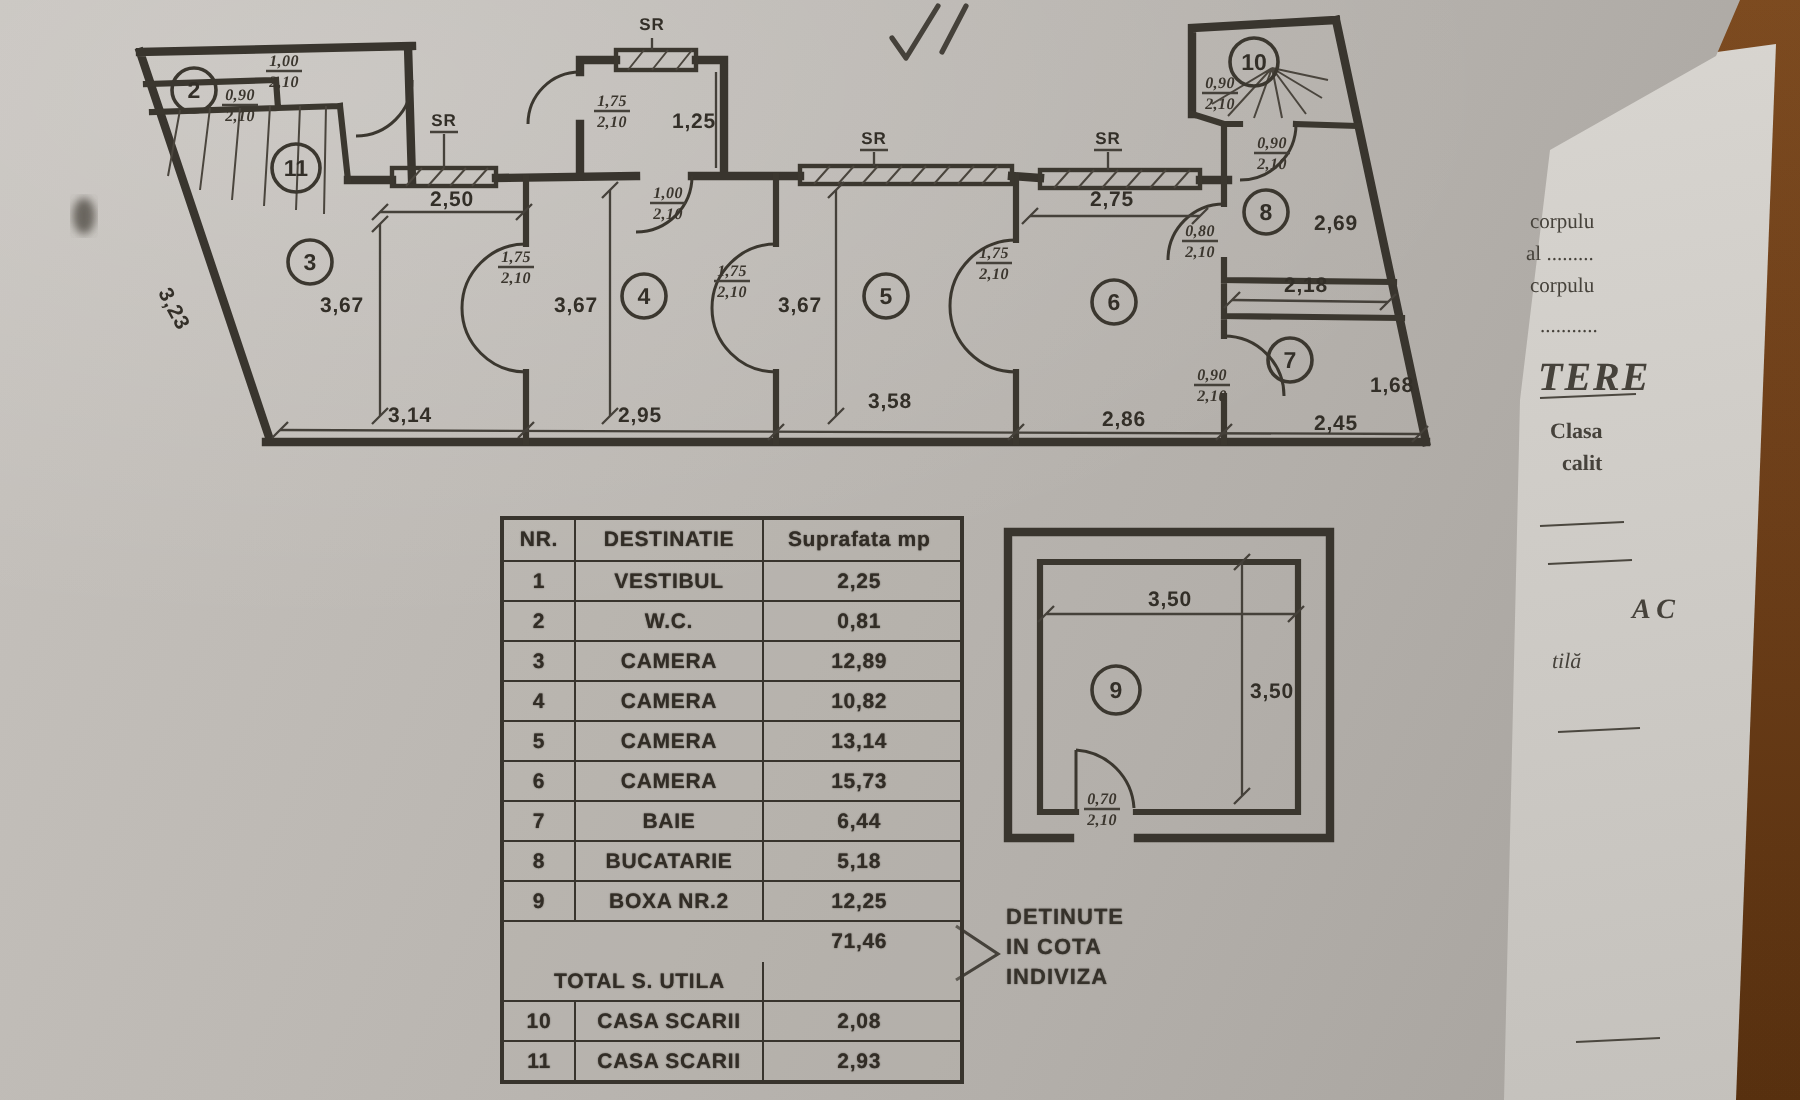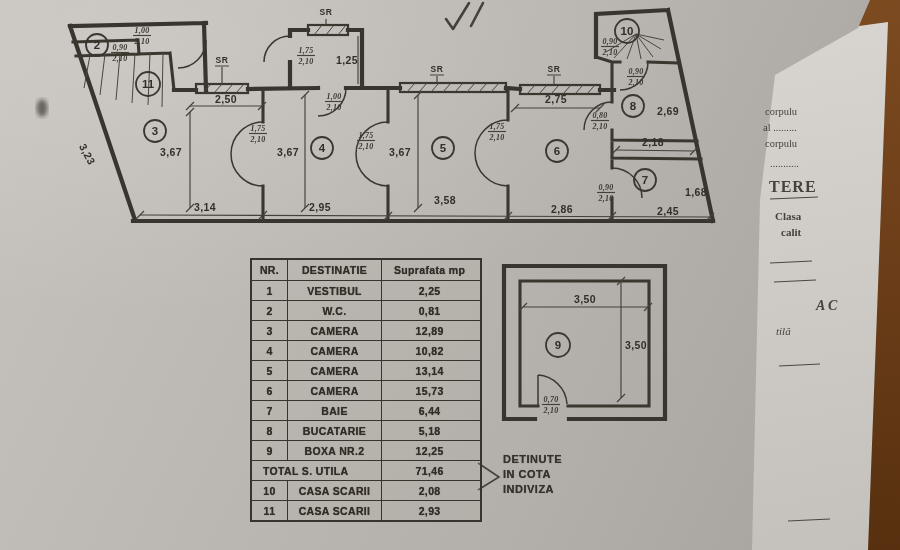--- a/index.html
+++ b/index.html
@@ -13,21 +13,21 @@
     filter:drop-shadow(3px 0 5px rgba(0,0,0,.4));}
   .paper-gray{position:absolute;inset:0;z-index:2;
     clip-path:polygon(0 0,870px 0,858px 28px,775px 75px,760px 200px,752px 550px,0 550px);
     background:
       radial-gradient(120% 90% at 18% 8%,rgba(255,255,255,.16),rgba(0,0,0,0) 55%),
       linear-gradient(115deg,#c6c2bd 0%,#bcb8b3 35%,#b3afaa 65%,#a5a19c 100%);
     filter:drop-shadow(2px 2px 4px rgba(0,0,0,.35));}
   .side-text{position:absolute;inset:0;z-index:3;pointer-events:none;}
   .side-text span{position:absolute;font-family:"Liberation Serif",serif;color:#46423b;white-space:nowrap;}
   .st-small{font-size:10.5px;}
-  .st-big{font-size:16px;font-weight:bold;letter-spacing:1px;}
+  .st-big{font-size:20px;font-style:italic;font-weight:bold;letter-spacing:1px;}
   .st-med{font-size:11px;font-weight:bold;}
   .st-ac{font-size:14px;font-style:italic;font-weight:bold;margin-left:37px;}
   .st-it{font-size:11px;font-style:italic;}
   svg.lineart{position:absolute;left:0;top:0;z-index:4;}
   .w45{stroke:#39352e;stroke-width:4.2;fill:none;stroke-linecap:square;}
   .w35{stroke:#3b372f;stroke-width:3.1;fill:none;stroke-linecap:square;}
   .w25{stroke:#3b372f;stroke-width:2.2;fill:none;}
   .thin{stroke:#45413a;stroke-width:1.15;fill:none;}
   .hatch{stroke:#4a453d;stroke-width:1;fill:none;}
   .arc{stroke:#3b372f;stroke-width:1.5;fill:none;}
@@ -40,21 +40,21 @@
   .sideline{stroke:#4b473f;stroke-width:1.1;fill:none;}
   .tbl{position:absolute;left:250px;top:258px;width:228px;z-index:5;
     border:2.4px solid #38342d;background:rgba(178,174,168,.25);}
   .trow{display:grid;grid-template-columns:36px 94px 95.2px;border-bottom:1.6px solid #38342d;}
   .trow:last-child{border-bottom:none;}
   .tcell{border-right:1.6px solid #38342d;display:flex;align-items:center;justify-content:center;
     height:19px;font:bold 10.5px "Liberation Sans",sans-serif;color:#322d26;letter-spacing:.35px;
     text-shadow:0 0 .7px rgba(45,40,33,.85);white-space:nowrap;overflow:hidden;}
   .tcell:last-child{border-right:none;}
   .thead .tcell{height:20px;}
-  .tmerge{grid-column:1/3;justify-content:flex-start;padding-left:11px;}
+  .tmerge{grid-column:1/3;justify-content:flex-start;padding-left:25px;margin-top:20px;}
   .ttotal .tcell{height:22px;}
   .note{position:absolute;left:503px;top:452px;z-index:5;font:bold 11px "Liberation Sans",sans-serif;
     color:#36322b;letter-spacing:.5px;line-height:15px;text-shadow:0 0 .7px rgba(45,40,33,.8);}
 </style>
 </head>
 <body>
 
 <div class="stage">
 
   <div class="paper-white"></div>

